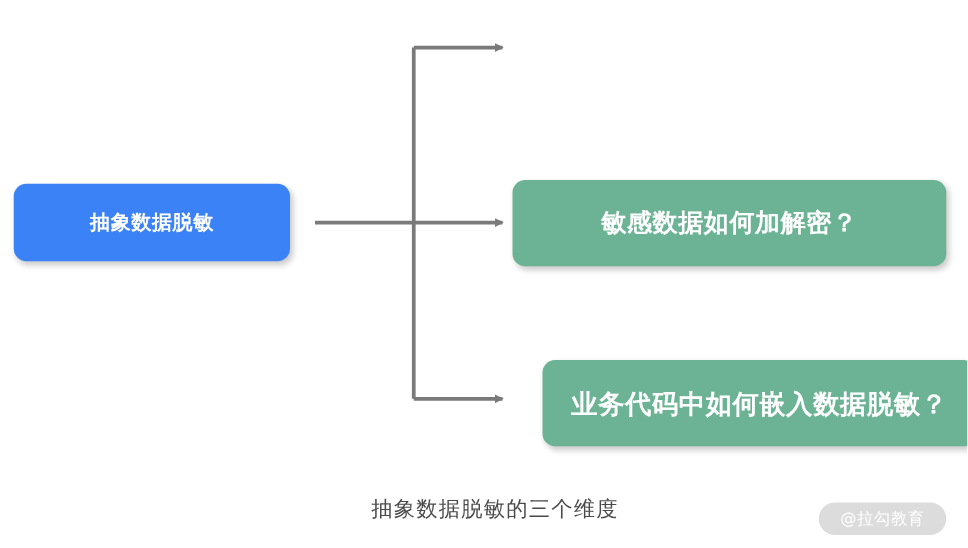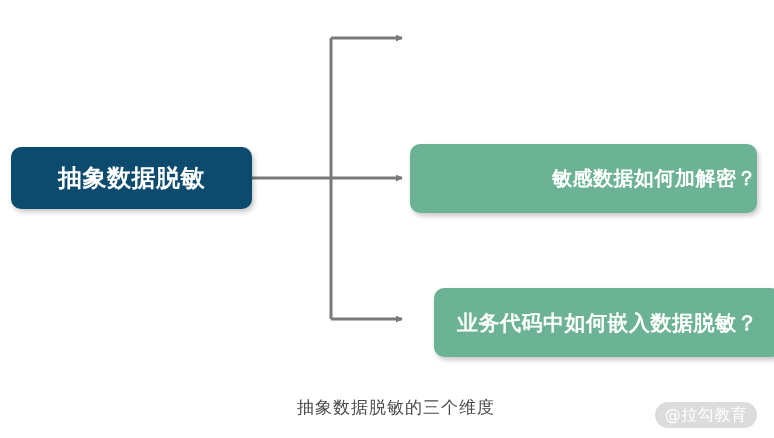--- a/index.html
+++ b/index.html
@@ -28,36 +28,36 @@
     color: #ffffff;
     font-weight: bold;
     letter-spacing: 0.5px;
     text-align: center;
     box-shadow: 2px 3px 5px rgba(0,0,0,0.22);
   }
 
   .node-root {
     left: 11px;
     top: 147px;
-    width: 241px;
+    width: 221px;
     height: 62px;
-    background: #0c4a6e;
-    font-size: 24px;
+    background: #3b82f6;
+    font-size: 16px;
   }
 
   .node-branch {
     left: 410px;
     width: 347px;
     height: 69px;
     background: #6cb395;
     font-size: 20px;
   }
 
   .node-branch.b1 { top: 4px; }
-  .node-branch.b2 { top: 144px; justify-content: flex-end; }
+  .node-branch.b2 { top: 144px; }
   .node-branch.b3 { top: 288px; font-size: 21px; margin-left: 24px; }
 
   #connectors {
     position: absolute;
     left: 0;
     top: 0;
     width: 774px;
     height: 438px;
     pointer-events: none;
   }
@@ -78,21 +78,21 @@
     left: 655px;
     top: 402px;
     width: 102px;
     height: 26px;
     border-radius: 13px;
     background: #dcdcdc;
     display: flex;
     align-items: center;
     justify-content: center;
     color: #ffffff;
-    font-size: 16px;
+    font-size: 13px;
     letter-spacing: 0.5px;
   }
 </style>
 </head>
 <body>
 
 <div id="canvas">
 
   <svg id="connectors" viewBox="0 0 774 438" width="774" height="438">
     <defs>

